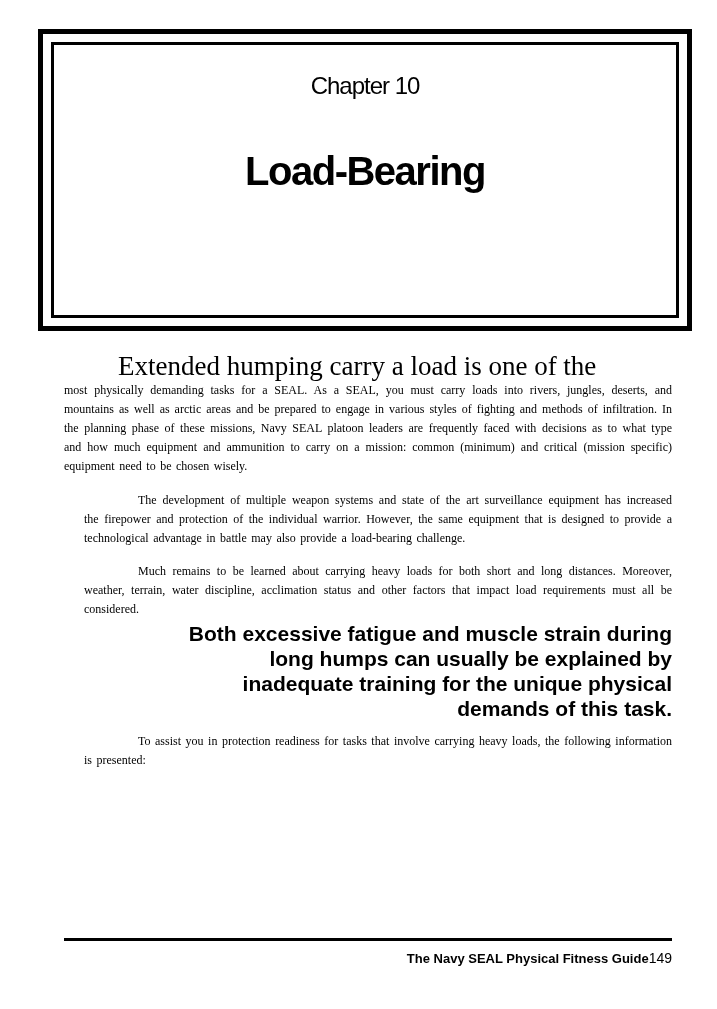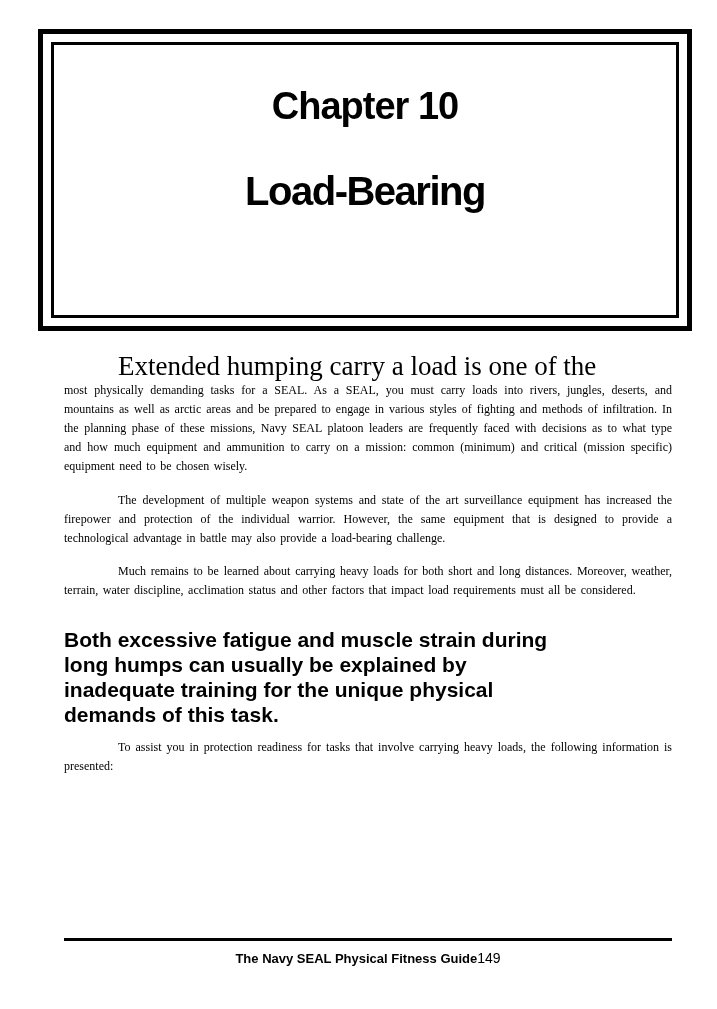--- a/index.html
+++ b/index.html
@@ -27,24 +27,24 @@
     padding: 8px;
   }
   .title-box-inner {
     box-sizing: border-box;
     width: 100%;
     height: 100%;
     border: 3px solid #000000;
     text-align: center;
   }
   .chapter-number {
-    margin-top: 41px;
+    margin-top: 21px;
     font-family: "Liberation Sans", sans-serif;
-    font-weight: bold;
-    font-size: 38px;
+    font-weight: normal;
+    font-size: 24px;
     line-height: 40px;
     letter-spacing: -1px;
   }
   .chapter-title {
     margin-top: 34px;
     font-family: "Liberation Sans", sans-serif;
     font-weight: bold;
     font-size: 40px;
     line-height: 62px;
     letter-spacing: -1.5px;
@@ -63,50 +63,51 @@
     white-space: nowrap;
   }
   .body-par {
     font-size: 12px;
     line-height: 19px;
     text-align: justify;
     word-spacing: 1.5px;
   }
   .indent {
     text-indent: 54px;
+    margin-left: 20px;
   }
   .par-gap-1 { margin-top: 15px; }
   .par-gap-2 { margin-top: 14px; }
   .par-gap-3 { margin-top: 11px; }
 
   .callout {
-    margin-top: 27px;
+    margin-top: 2px;
     font-family: "Liberation Sans", sans-serif;
     font-weight: bold;
     font-size: 21px;
     line-height: 25px;
-    text-align: left;
+    text-align: right;
     white-space: pre-line;
   }
 
   
   .footer {
     position: absolute;
     left: 64px;
     top: 938px;
     width: 608px;
   }
   .footer-rule {
     border-top: 3px solid #000000;
     height: 0;
   }
   .footer-row {
     margin-top: 9px;
     display: flex;
-    justify-content: center;
+    justify-content: flex-end;
     align-items: baseline;
   }
   .footer-book-title {
     font-family: "Liberation Sans", sans-serif;
     font-weight: bold;
     font-size: 13px;
   }
   .footer-page-number {
     font-family: "Liberation Sans", sans-serif;
     font-weight: normal;

